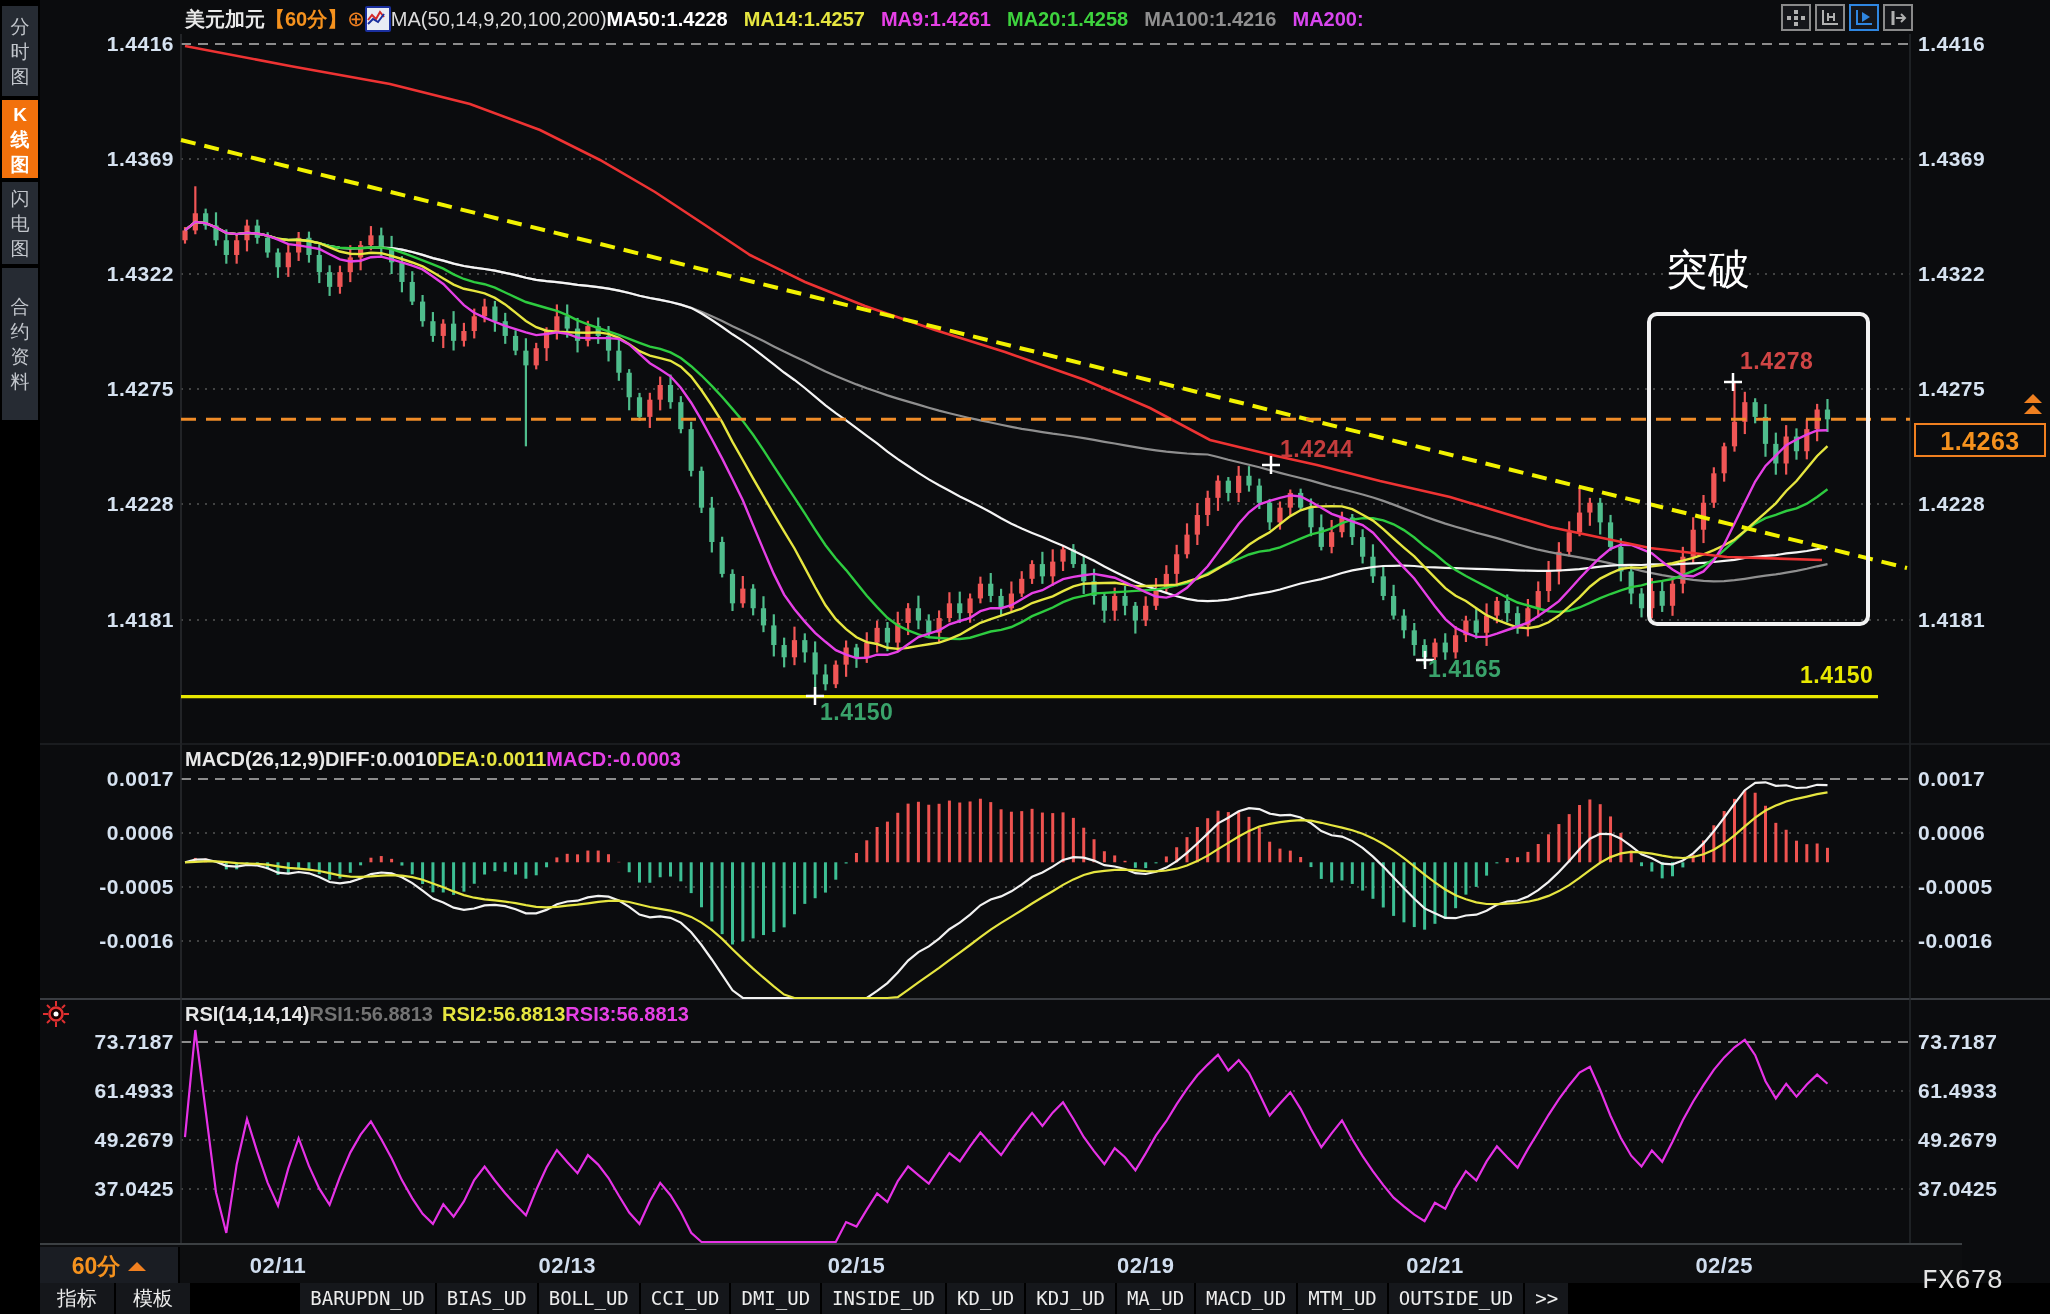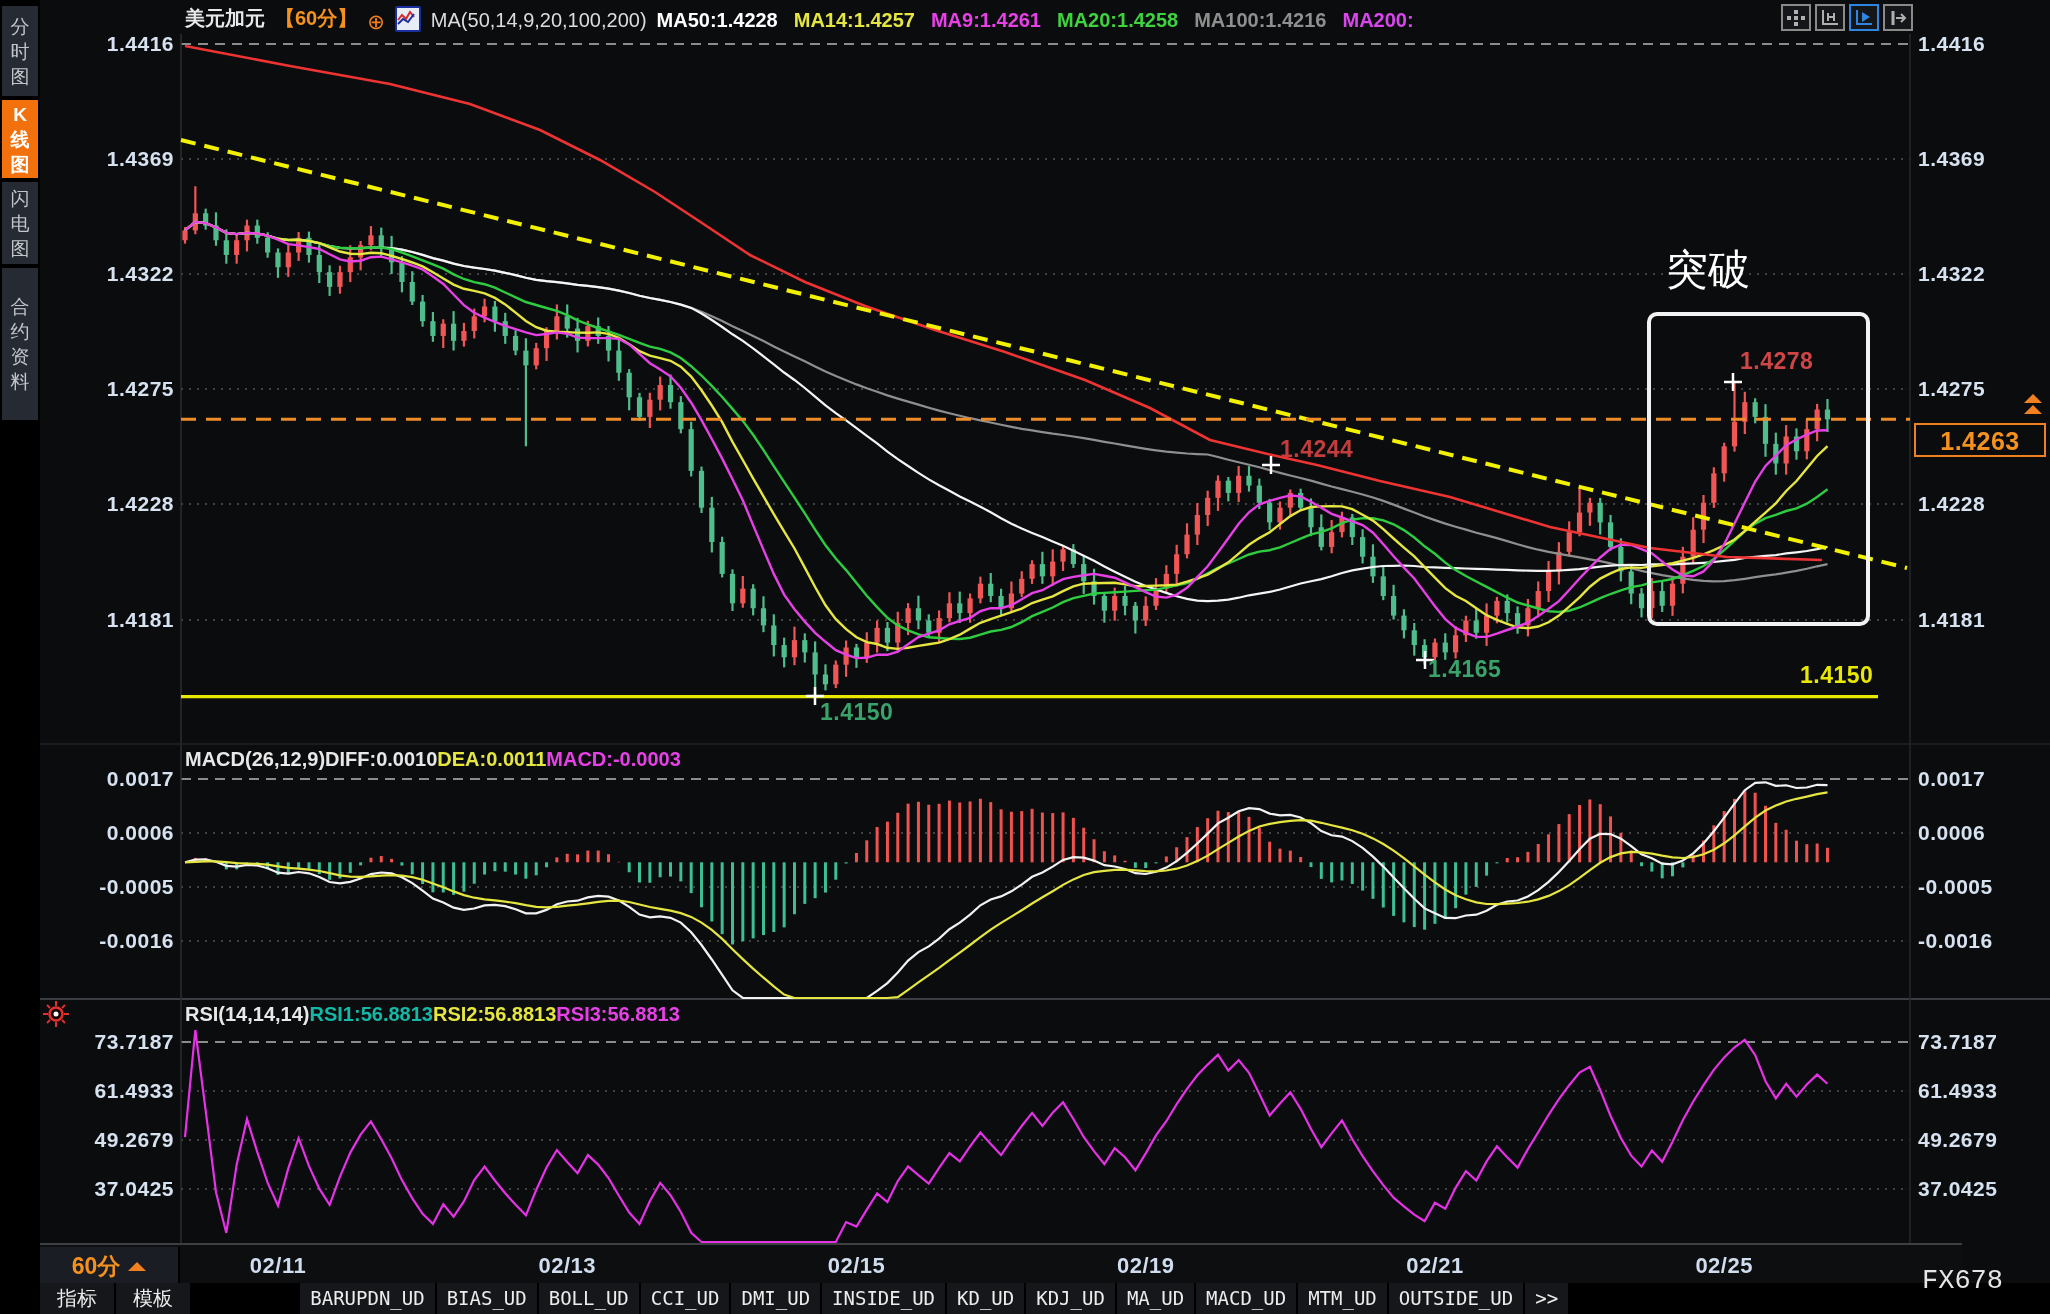--- a/index.html
+++ b/index.html
@@ -1,20 +1,20 @@
 <!DOCTYPE html>
 <html><head>
 <meta charset="utf-8">
 <style>
   html,body{margin:0;padding:0;background:#000;}
   #app{position:relative;width:2050px;height:1314px;background:#0b0c0e;overflow:hidden;
        font-family:"Liberation Sans",sans-serif;}
   .abs{position:absolute;}
   
-  #hdr{position:absolute;left:185px;top:6px;height:26px;display:flex;align-items:flex-end;gap:10px;
+  #hdr{position:absolute;left:185px;top:6px;height:26px;display:flex;align-items:center;
        font-size:20px;white-space:nowrap;z-index:30;}
   .sym{color:#e9e9e9;font-weight:bold;}
   .per{color:#f5921e;font-weight:bold;}
   .oplus{color:#f08020;font-size:21px;line-height:20px;}
   .cticon{width:22px;height:22px;background:#e8ecf4;border:2px solid #1a2f9e;border-radius:2px;
           display:inline-block;position:relative;overflow:hidden;}
   .malab{color:#dcdcdc;}
   .maitem{font-weight:bold;}
   
   .tbtn{position:absolute;top:4px;width:30px;height:27px;background:#15161a;border:2px solid #8a8a8a;
@@ -664,22 +664,22 @@
   </div>
 
   <div class="phdr" id="macdhdr" style="top:748px;">
     <span class="t">MACD(26,12,9)</span>
   <span style="color: rgb(232, 232, 232);">DIFF:0.0010</span>
       <span style="color: rgb(230, 230, 64);">DEA:0.0011</span>
       <span style="color: rgb(230, 64, 230);">MACD:-0.0003</span>
     </div>
   <div class="phdr" id="rsihdr" style="top:1003px;">
     <span class="t">RSI(14,14,14)</span>
-  <span style="color: #14b8a6;">RSI1:56.8813</span>
-      <span style="color: rgb(230, 230, 64);">RSI2:56.8813</span>
+  <span style="color: #737373;">RSI1:56.8813</span>
+      <span style="color: rgb(230, 230, 64); margin-left: 9px;">RSI2:56.8813</span>
       <span style="color: rgb(230, 64, 230);">RSI3:56.8813</span>
     </div>
 
   <div id="alerticon">
     <svg width="28" height="28" viewBox="0 0 28 28">
       <g stroke="#e03030" stroke-width="2">
         <line x1="14" y1="1" x2="14" y2="6"></line>
           <line x1="14" y1="22" x2="14" y2="27"></line>
         <line x1="1" y1="14" x2="6" y2="14"></line>
           <line x1="22" y1="14" x2="27" y2="14"></line>

